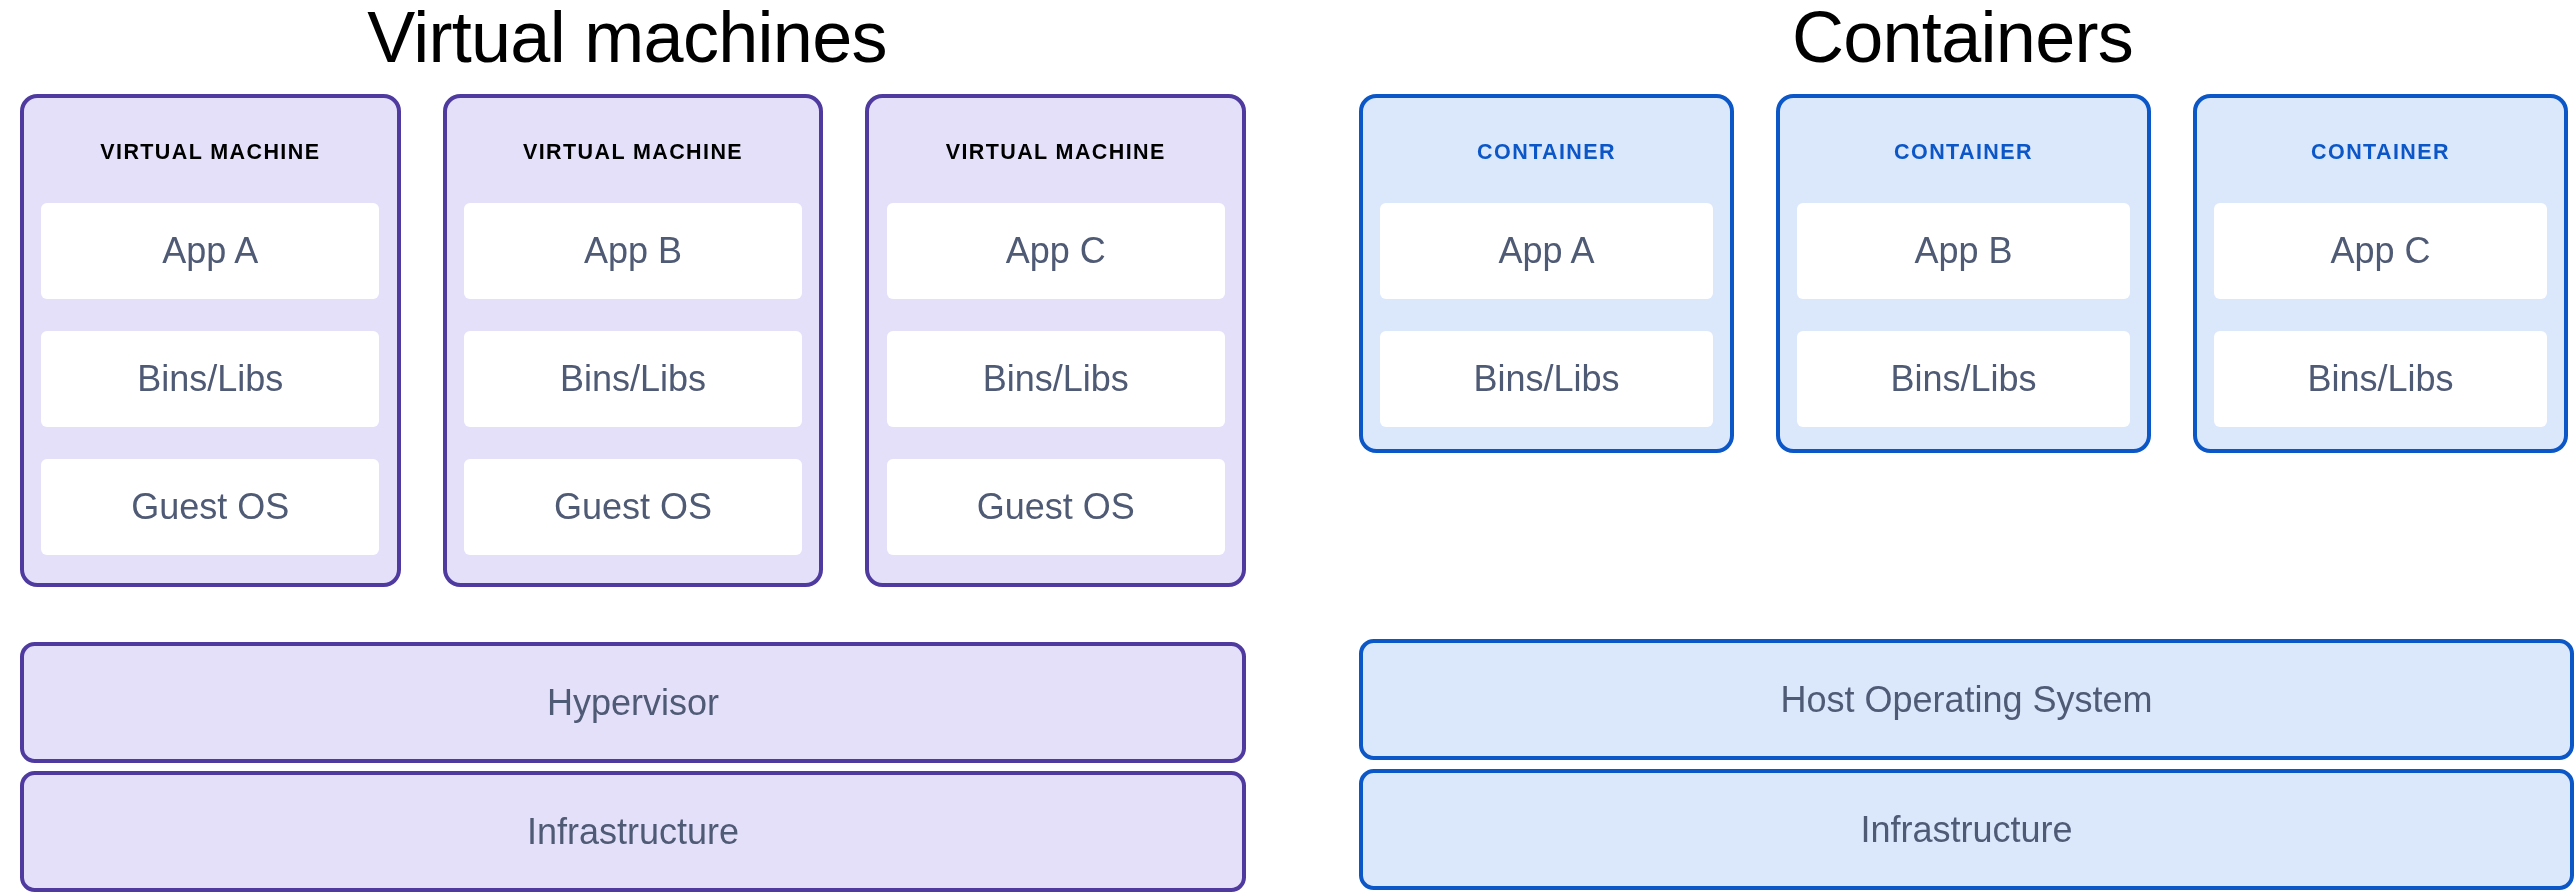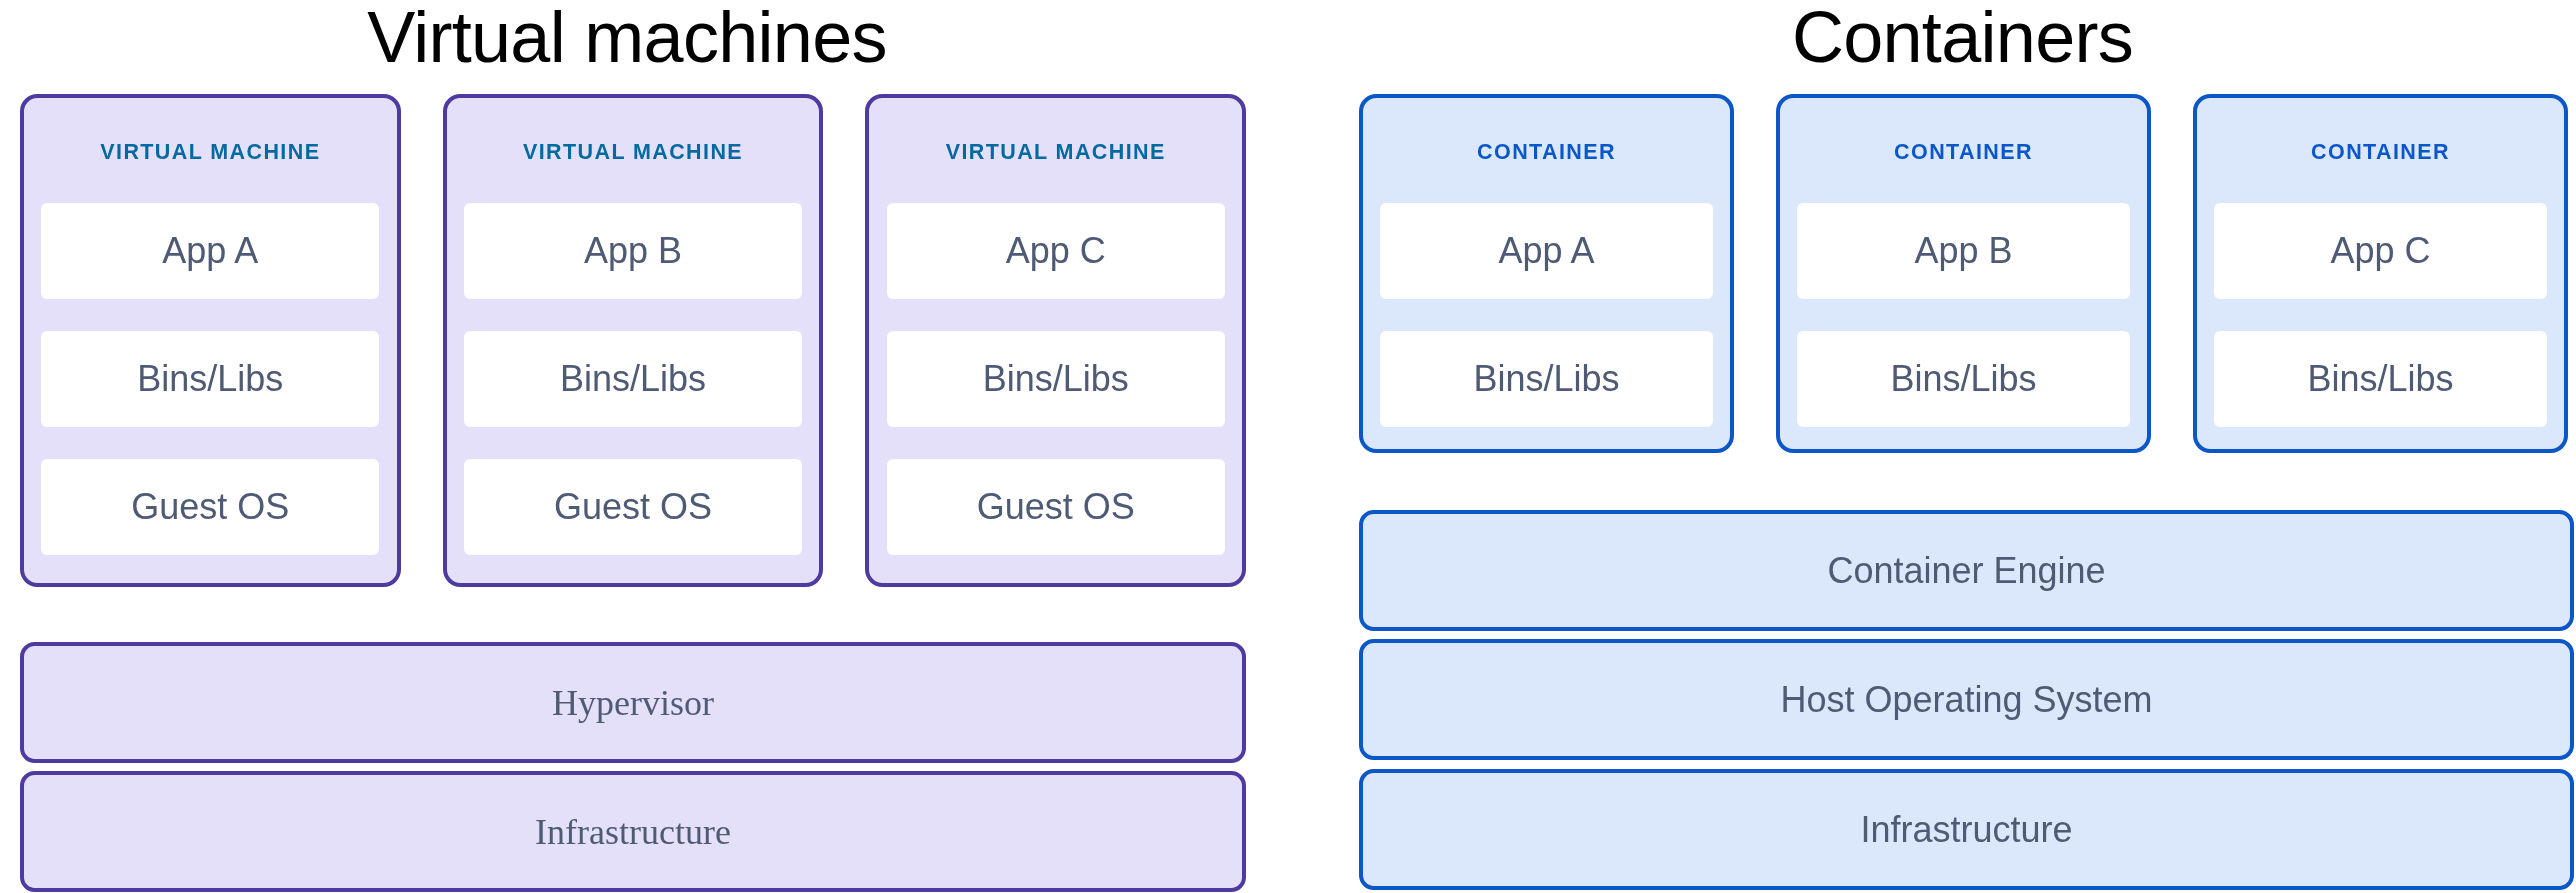--- a/index.html
+++ b/index.html
@@ -96,21 +96,21 @@
   .unit-header {
     text-align: center;
     font-weight: 700;
     font-size: 21.5px;
     letter-spacing: 1.4px;
     padding-top: 42px;
     padding-bottom: 38px;
     text-transform: uppercase;
     white-space: nowrap;
   }
-  .unit-card.vm .unit-header { color: #0369a1; }
+  .unit-card.vm .unit-header { color: #000000; }
   .unit-card.container .unit-header { color: #0b57c8; }
 
   .slot {
     background: #ffffff;
     border-radius: 6px;
     height: 96px;
     display: flex;
     align-items: center;
     justify-content: center;
     font-size: 36px;
@@ -131,21 +131,20 @@
     align-items: center;
     justify-content: center;
     font-size: 36px;
     color: #4f5a75;
     white-space: nowrap;
   }
   .bar.vm {
     width: 1226px;
     border: 4.7px solid #4f3ba0;
     background: #e5e0fa;
-    font-family: Liberation Serif, serif;
   }
   .bar.container {
     width: 1215px;
     left: 2px;
     border: 4.7px solid #0b57c8;
     background: #dbe7fa;
   }
 
   
   .bar-hypervisor   { top: 642px; }
@@ -215,21 +214,20 @@
       </div>
 
       <div class="unit-card container">
         <div class="unit-header">CONTAINER</div>
         <div class="slot">App C</div>
         <div class="slot">Bins/Libs</div>
       </div>
 
     </div>
 
-    <div class="bar container bar-engine">Container Engine</div>
 
     <div class="bar container bar-hostos">Host Operating System</div>
 
     <div class="bar container bar-ct-infra">Infrastructure</div>
 
   </div>
 
 </div>
 
 

